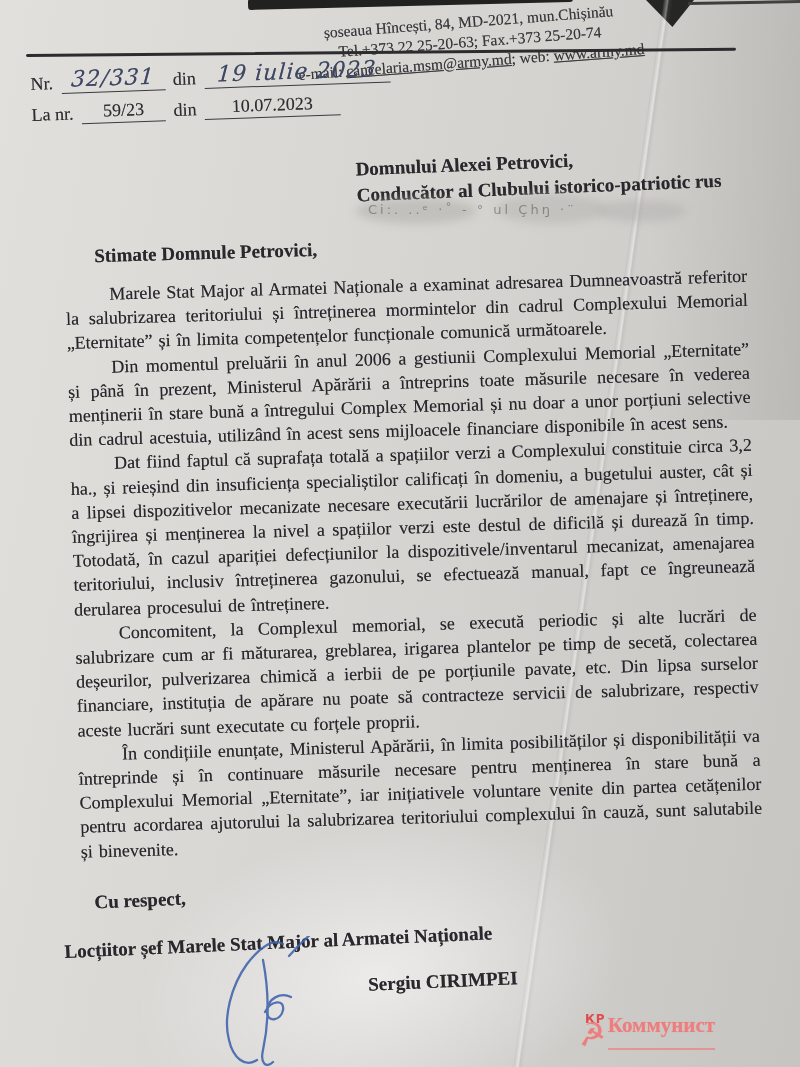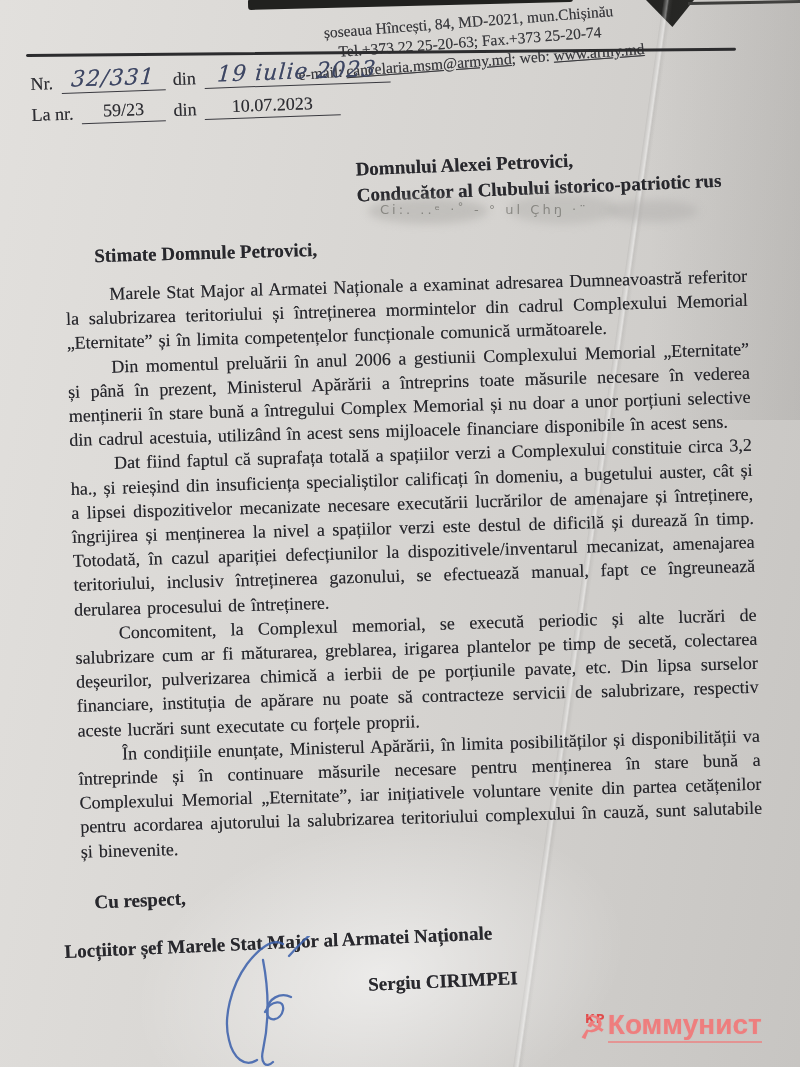--- a/index.html
+++ b/index.html
@@ -31,21 +31,21 @@
        font-size:18px;color:#2e2e33;text-shadow:0 0 .5px rgba(46,46,51,.55);}
   .reg-row{margin-bottom:8px;display:flex;align-items:flex-end;gap:8px;}
   .blank{display:inline-block;border-bottom:1.6px solid #3a3a40;text-align:center;padding:0 4px 1px;}
   .hand{font-family:"DejaVu Serif", serif;font-style:italic;font-size:22px;line-height:22px;
         color:#3d4663;transform:skewX(-6deg);display:inline-block;letter-spacing:1px;
         text-shadow:0 0 .4px rgba(61,70,99,.5);}
   .typed{font-size:18px;}
   .addressee{position:absolute;left:356px;top:148px;width:420px;transform:rotate(-2.3deg);
         font-weight:700;font-size:19px;line-height:26px;color:#28282d;
         text-shadow:0 0 .5px rgba(40,40,45,.6);}
-  .smudge{position:absolute;left:368px;top:194px;width:340px;height:40px;}
+  .smudge{position:absolute;left:356px;top:194px;width:340px;height:40px;}
   .smudge .blob{position:absolute;border-radius:50%;filter:blur(4px);}
   .blob.b1{left:0;top:4px;width:120px;height:26px;background:rgba(176,174,171,.55);}
   .blob.b2{left:140px;top:0;width:110px;height:30px;background:rgba(185,183,180,.6);}
   .blob.b3{left:240px;top:6px;width:90px;height:22px;background:rgba(178,176,173,.5);}
   .remnants{position:absolute;left:12px;top:8px;width:330px;font-family:"DejaVu Sans", sans-serif;
         font-size:13px;letter-spacing:3px;color:#55554f;opacity:.55;filter:blur(.4px);}
   .bodytext{position:absolute;left:64px;top:246px;width:682px;transform:rotate(-1.6deg);
         transform-origin:left top;}
   .salutation{font-weight:700;font-size:19px;margin:0 0 15px 30px;color:#28282d;
         text-shadow:0 0 .5px rgba(40,40,45,.6);}
@@ -56,23 +56,23 @@
         text-shadow:0 0 .5px rgba(40,40,45,.6);}
   .closing .regards{margin-left:32px;}
   .closing .title{margin-top:26px;}
   .closing .name{margin-top:24px;margin-left:302px;}
   .signature{position:absolute;left:205px;top:936px;width:125px;height:131px;}
   .watermark{position:absolute;left:578px;top:1010px;display:flex;align-items:flex-end;}
   .wm-kp{position:absolute;left:7px;top:2px;font-family:"DejaVu Sans", sans-serif;font-size:12px;
         font-weight:700;color:#e04b4b;letter-spacing:1px;}
   .wm-emblem{font-family:"DejaVu Sans", sans-serif;font-size:31px;line-height:31px;color:#ee7e7e;
         transform:rotate(-8deg);text-shadow:0 0 1px rgba(238,126,126,.6);}
-  .wm-text{font-family:Liberation Sans, sans-serif;font-weight:700;font-size:28px;line-height:30px;
+  .wm-text{font-family:Liberation Serif, serif;font-weight:700;font-size:21px;line-height:30px;
         color:#ee7e7e;margin-left:2px;border-bottom:2px solid rgba(238,126,126,.7);
-        padding-bottom:1px;text-shadow:0 0 1px rgba(238,126,126,.55);}
+        padding-bottom:8px;text-shadow:0 0 1px rgba(238,126,126,.55);}
 </style>
 </head>
 <body>
 
 <div class="page">
 
   <div class="top-edge-strip"></div>
   <div class="top-edge-wedge"></div>
   <div class="top-edge-line"></div>
   <div class="shade-right-top"></div>

